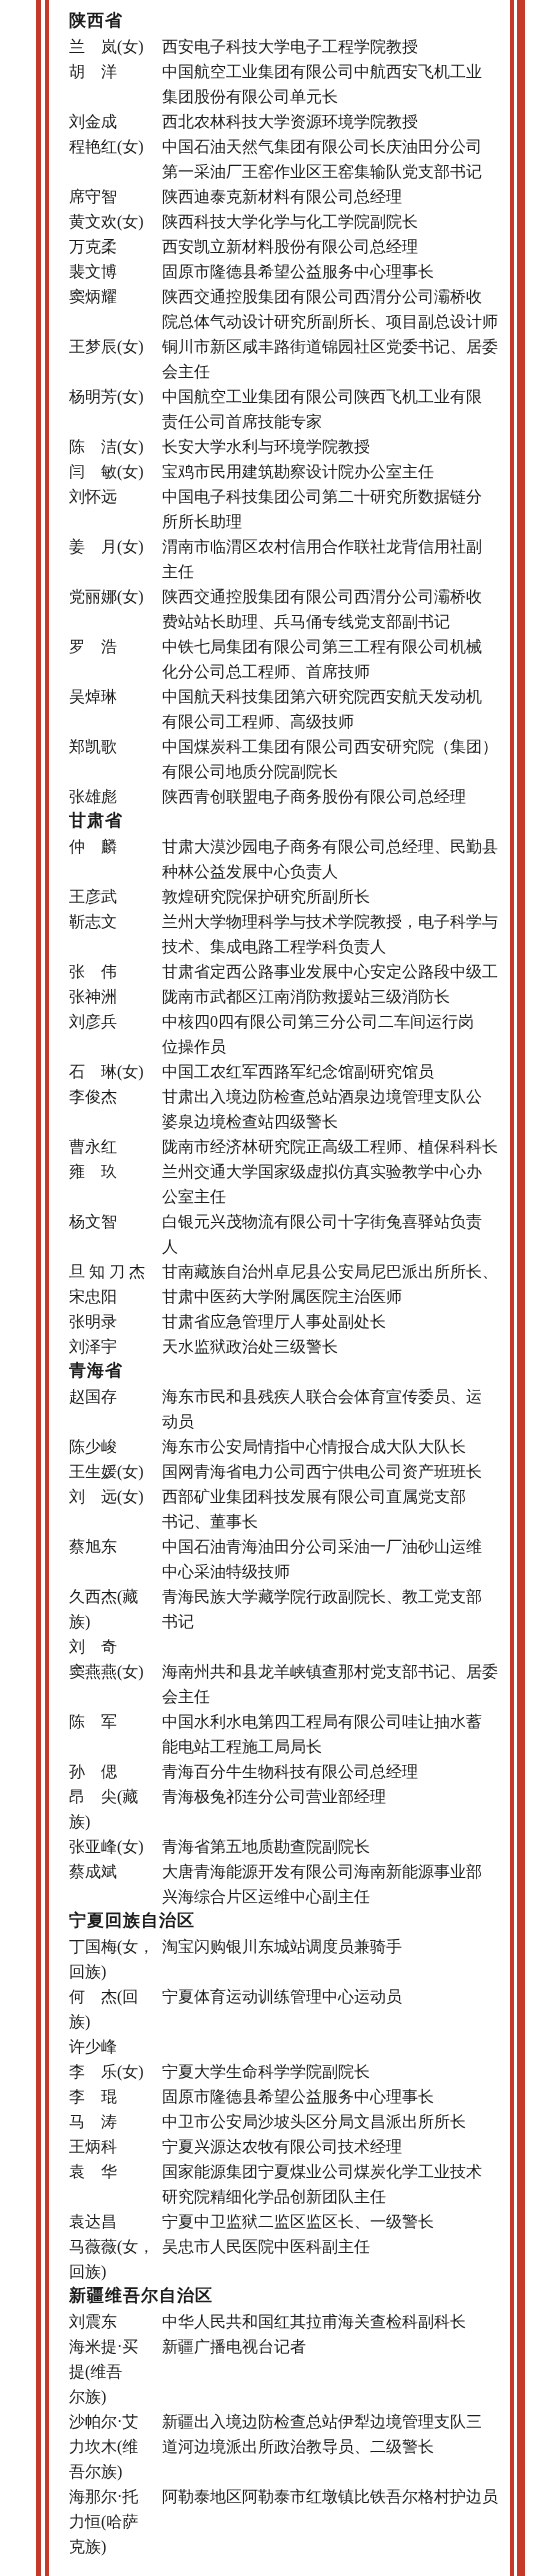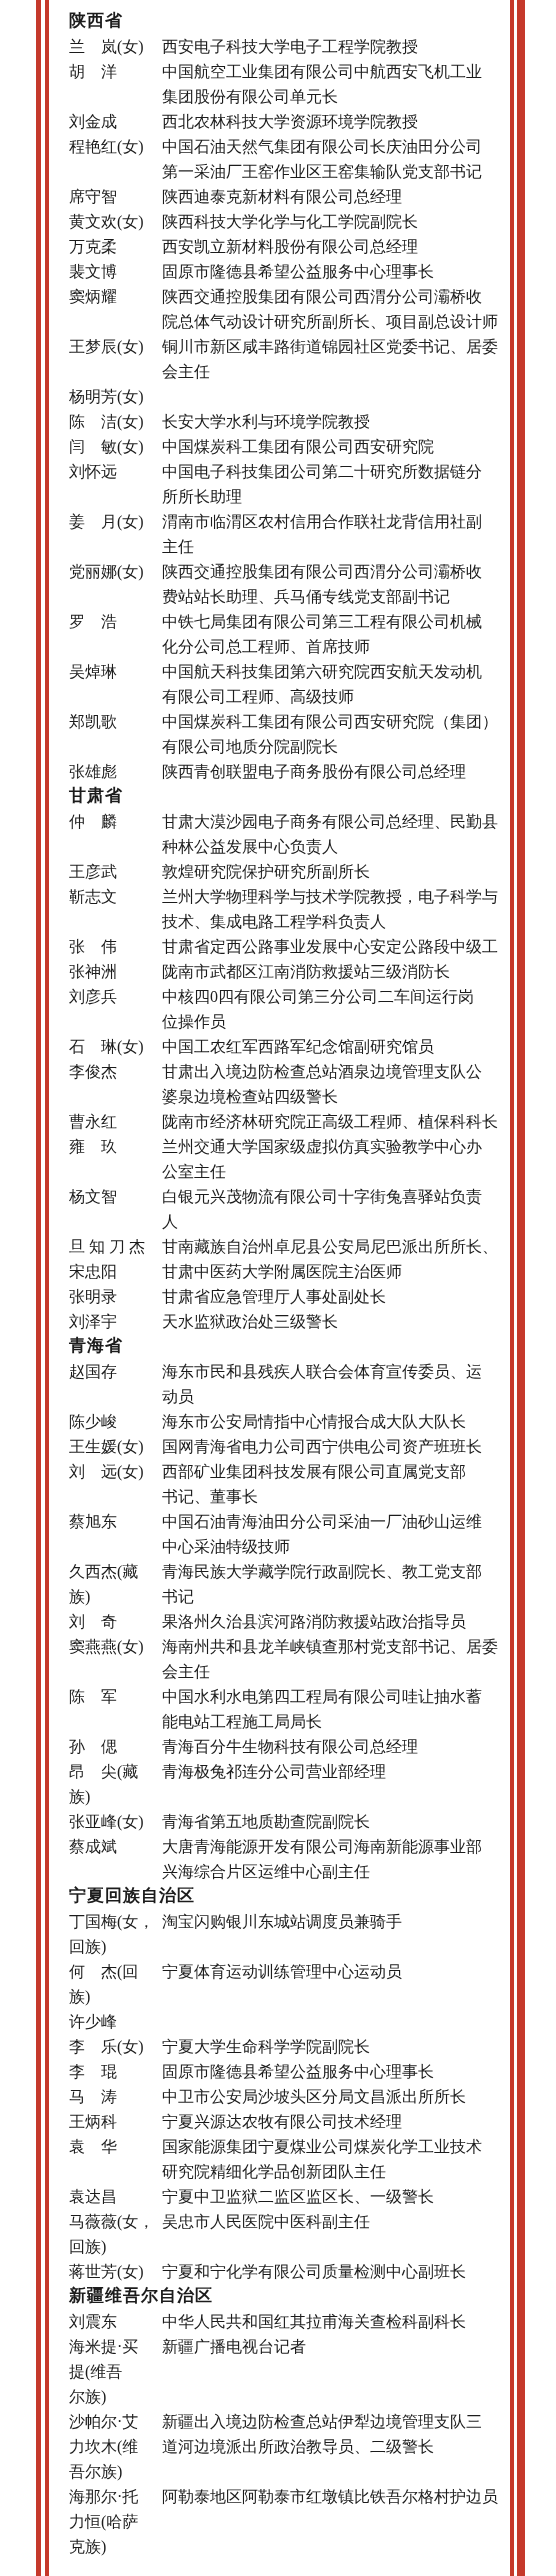--- a/index.html
+++ b/index.html
@@ -92,30 +92,32 @@
   </div>
 
   <div class="entry">
     <div class="ename">王梦辰(女)</div>
     <div class="edesc">铜川市新区咸丰路街道锦园社区党委书记、居委
 会主任</div>
   </div>
 
   <div class="entry">
     <div class="ename">杨明芳(女)</div>
+    <div class="edesc">中国航空工业集团有限公司陕西飞机工业有限
+责任公司首席技能专家</div>
   </div>
 
   <div class="entry">
     <div class="ename">陈　洁(女)</div>
     <div class="edesc">长安大学水利与环境学院教授</div>
   </div>
 
   <div class="entry">
     <div class="ename">闫　敏(女)</div>
-    <div class="edesc">中国煤炭科工集团有限公司西安研究院</div>
+    <div class="edesc">宝鸡市民用建筑勘察设计院办公室主任</div>
   </div>
 
   <div class="entry">
     <div class="ename">刘怀远</div>
     <div class="edesc">中国电子科技集团公司第二十研究所数据链分
 所所长助理</div>
   </div>
 
   <div class="entry">
     <div class="ename">姜　月(女)</div>
@@ -274,21 +276,20 @@
 
   <div class="entry">
     <div class="ename">久西杰(藏
 族)</div>
     <div class="edesc">青海民族大学藏学院行政副院长、教工党支部
 书记</div>
   </div>
 
   <div class="entry">
     <div class="ename">刘　奇</div>
-    <div class="edesc">果洛州久治县滨河路消防救援站政治指导员</div>
   </div>
 
   <div class="entry">
     <div class="ename">窦燕燕(女)</div>
     <div class="edesc">海南州共和县龙羊峡镇查那村党支部书记、居委
 会主任</div>
   </div>
 
   <div class="entry">
     <div class="ename">陈　军</div>
@@ -369,24 +370,20 @@
     <div class="ename">袁达昌</div>
     <div class="edesc">宁夏中卫监狱二监区监区长、一级警长</div>
   </div>
 
   <div class="entry">
     <div class="ename">马薇薇(女，
 回族)</div>
     <div class="edesc">吴忠市人民医院中医科副主任</div>
   </div>
 
-  <div class="entry">
-    <div class="ename">蒋世芳(女)</div>
-    <div class="edesc">宁夏和宁化学有限公司质量检测中心副班长</div>
-  </div>
 </div>
   </div>
 
   <div>
     <div class="section-title">新疆维吾尔自治区</div>
     <div>
   <div class="entry">
     <div class="ename">刘震东</div>
     <div class="edesc">中华人民共和国红其拉甫海关查检科副科长</div>
   </div>

